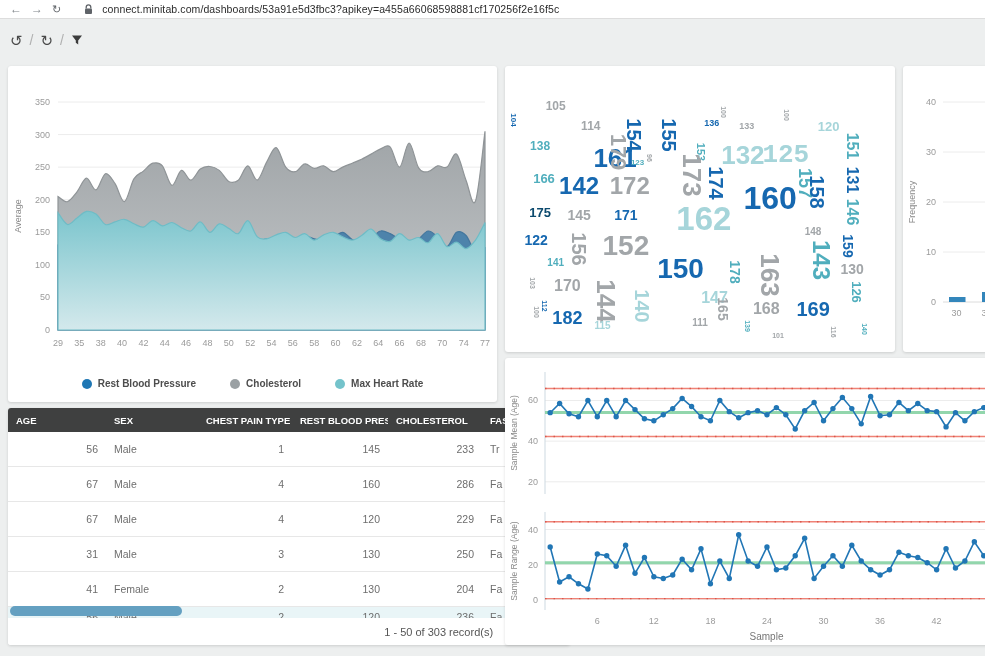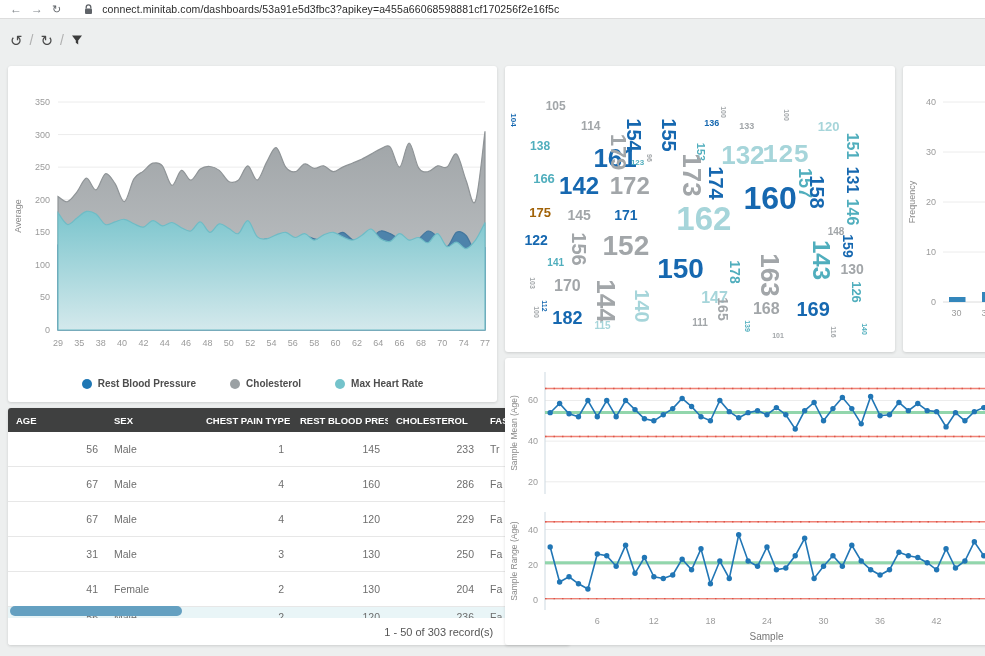--- a/index.html
+++ b/index.html
@@ -180,39 +180,39 @@
         <span class="v" style="left: 77%; top: 41%; font-size: 18px; color: rgb(80, 174, 189);">157</span>
         <span class="v" style="left: 89%; top: 28%; font-size: 16px; color: rgb(80, 174, 189);">151</span>
         <span class="v" style="left: 89%; top: 40%; font-size: 16px; color: rgb(22, 104, 176);">131</span>
         <span class="v" style="left: 89%; top: 51%; font-size: 16px; color: rgb(80, 174, 189);">146</span>
         <span class="v" style="left: 80%; top: 44%; font-size: 20px; color: rgb(22, 104, 176);">158</span>
         <span style="left: 68%; top: 46%; font-size: 32px; color: rgb(22, 104, 176);">160</span>
         <span style="left: 51%; top: 53%; font-size: 33px; color: rgb(166, 213, 218);">162</span>
         <span style="left: 10%; top: 39%; font-size: 13px; color: rgb(80, 174, 189);">166</span>
         <span style="left: 19%; top: 42%; font-size: 24px; color: rgb(22, 104, 176);">142</span>
         <span style="left: 32%; top: 42%; font-size: 24px; color: rgb(162, 166, 169);">172</span>
-        <span style="left: 9%; top: 51%; font-size: 13px; color: #a16207;">175</span>
+        <span style="left: 9%; top: 51%; font-size: 13px; color: #0c4a6e;">175</span>
         <span style="left: 19%; top: 52%; font-size: 14px; color: rgb(162, 166, 169);">145</span>
         <span style="left: 31%; top: 52%; font-size: 14px; color: rgb(22, 104, 176);">171</span>
         <span style="left: 8%; top: 61%; font-size: 14px; color: rgb(22, 104, 176);">122</span>
         <span class="v" style="left: 19%; top: 64%; font-size: 20px; color: rgb(162, 166, 169);">156</span>
         <span style="left: 31%; top: 63%; font-size: 28px; color: rgb(162, 166, 169);">152</span>
         <span style="left: 13%; top: 69%; font-size: 10px; color: rgb(80, 174, 189);">141</span>
         <span class="v" style="left: 7%; top: 76%; font-size: 7px; color: rgb(162, 166, 169);">103</span>
         <span style="left: 16%; top: 77%; font-size: 16px; color: rgb(162, 166, 169);">170</span>
         <span class="v" style="left: 26%; top: 82%; font-size: 26px; color: rgb(162, 166, 169);">144</span>
         <span class="v" style="left: 35%; top: 84%; font-size: 20px; color: rgb(166, 213, 218);">140</span>
         <span style="left: 45%; top: 71%; font-size: 28px; color: rgb(22, 104, 176);">150</span>
         <span style="left: 45%; top: 81%; font-size: 16px; color: rgb(166, 213, 218); margin-left: 34px;">147</span>
         <span style="left: 16%; top: 88%; font-size: 18px; color: rgb(22, 104, 176);">182</span>
         <span style="left: 25%; top: 91%; font-size: 10px; color: rgb(166, 213, 218);">115</span>
         <span class="v" style="left: 10%; top: 84%; font-size: 7px; color: rgb(22, 104, 176);">112</span>
         <span class="v" style="left: 8%; top: 86%; font-size: 7px; color: rgb(162, 166, 169);">100</span>
         <span style="left: 50%; top: 90%; font-size: 10px; color: rgb(162, 166, 169);">111</span>
-        <span style="left: 79%; top: 58%; font-size: 10px; color: rgb(162, 166, 169); margin-left: 23px;">148</span>
+        <span style="left: 79%; top: 58%; font-size: 10px; color: rgb(162, 166, 169);">148</span>
         <span class="v" style="left: 88%; top: 63%; font-size: 14px; color: rgb(22, 104, 176);">159</span>
         <span style="left: 89%; top: 71%; font-size: 14px; color: rgb(162, 166, 169);">130</span>
         <span class="v" style="left: 81%; top: 68%; font-size: 24px; color: rgb(80, 174, 189);">143</span>
         <span class="v" style="left: 68%; top: 73%; font-size: 26px; color: rgb(162, 166, 169);">163</span>
         <span class="v" style="left: 59%; top: 72%; font-size: 14px; color: rgb(80, 174, 189);">178</span>
         <span class="v" style="left: 56%; top: 85%; font-size: 14px; color: rgb(162, 166, 169);">165</span>
         <span style="left: 67%; top: 85%; font-size: 16px; color: rgb(162, 166, 169);">168</span>
         <span style="left: 79%; top: 85%; font-size: 20px; color: rgb(22, 104, 176);">169</span>
         <span class="v" style="left: 90%; top: 79%; font-size: 13px; color: rgb(80, 174, 189);">126</span>
         <span class="v" style="left: 62%; top: 91%; font-size: 7px; color: rgb(80, 174, 189);">139</span>

